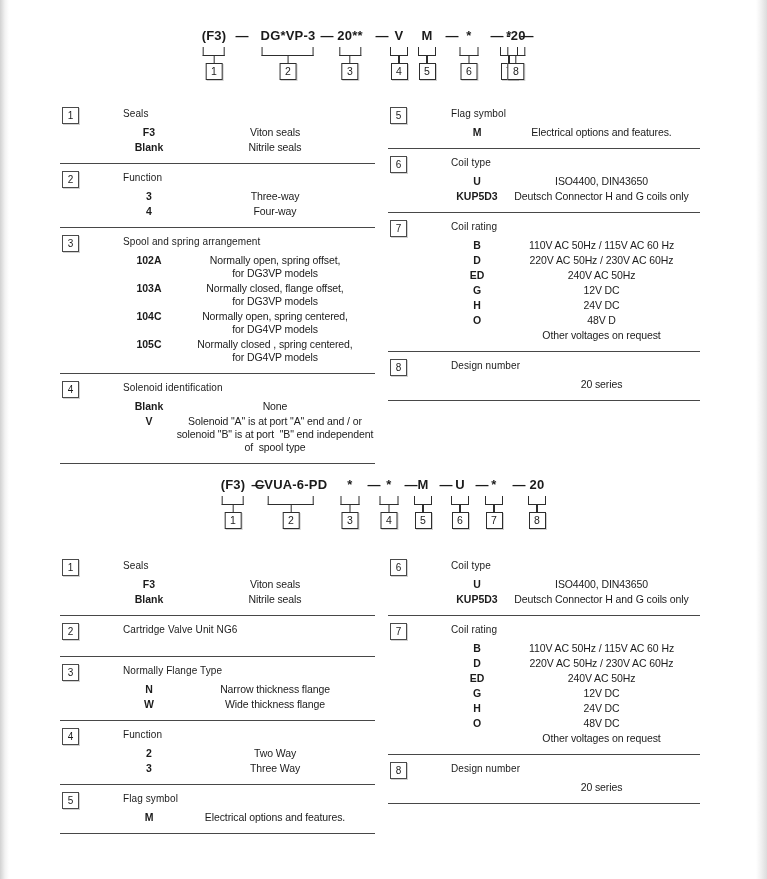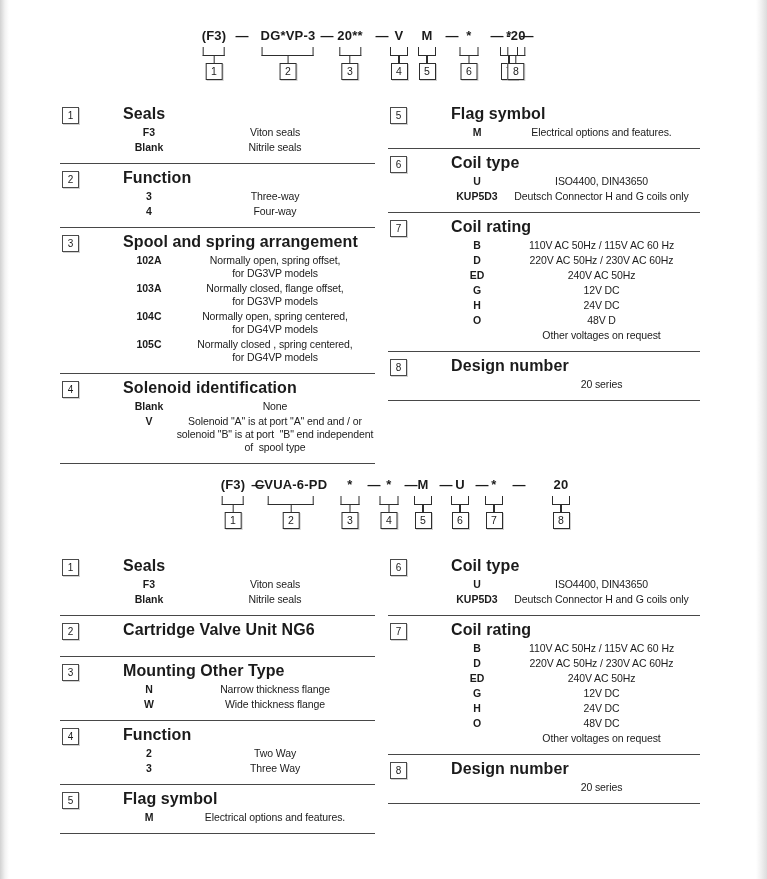--- a/index.html
+++ b/index.html
@@ -56,21 +56,21 @@
   .numbox {
     position: absolute; left: 2px; top: 7px;
     width: 15px; height: 15px;
     border: 1px solid #4a4a4a;
     font-size: 10px; line-height: 15px; text-align: center;
     box-shadow: 1px 1px 0 rgba(0,0,0,0.18);
     background: #fff;
   }
   .title {
     margin: 0 0 0 63px;
-    font-size: 16px; font-weight: bold; line-height: 15px;
+    font-size: 10px; font-weight: normal; line-height: 15px;
     letter-spacing: 0.1px;
   }
   .entries { margin: 5px 0 0 63px; }
   .entries:empty { margin: 0; height: 12px; }
   .entry { display: flex; margin-bottom: 2px; text-align: center; }
   .code {
     flex: none; width: 52px;
     font-size: 10.5px; font-weight: bold; line-height: 13px;
   }
   .desc {
@@ -349,21 +349,21 @@
     <div class="bracket" style="width:16px"></div>
     <div class="stem"></div>
     <span class="seg-box">6</span>
   </div>
   <div class="seg" style="left:494px">
     <span class="seg-code">*</span>
     <div class="bracket" style="width:16px"></div>
     <div class="stem"></div>
     <span class="seg-box">7</span>
   </div>
-  <div class="seg" style="left:561px">
+  <div class="seg" style="left:537px">
     <span class="seg-code">20</span>
     <div class="bracket" style="width:16px"></div>
     <div class="stem"></div>
     <span class="seg-box">8</span>
   </div>
 </div>
 
 <div class="col" style="left:60px;  top:552px; width:315px">
   <section class="section">
     <span class="numbox">1</span>
@@ -382,21 +382,21 @@
   </section>
 
   <section class="section">
     <span class="numbox">2</span>
     <h3 class="title">Cartridge Valve Unit NG6</h3>
     <div class="entries"></div>
   </section>
 
   <section class="section">
     <span class="numbox">3</span>
-    <h3 class="title">Mounting Other Type</h3>
+    <h3 class="title">Normally Flange Type</h3>
     <div class="entries">
   <div class="entry">
     <span class="code">N</span>
     <span class="desc">Narrow thickness flange</span>
   </div>
 
   <div class="entry">
     <span class="code">W</span>
     <span class="desc">Wide thickness flange</span>
   </div>

